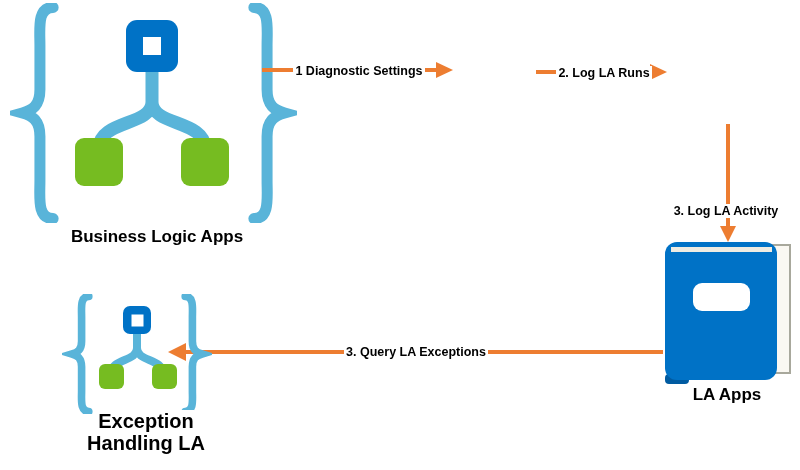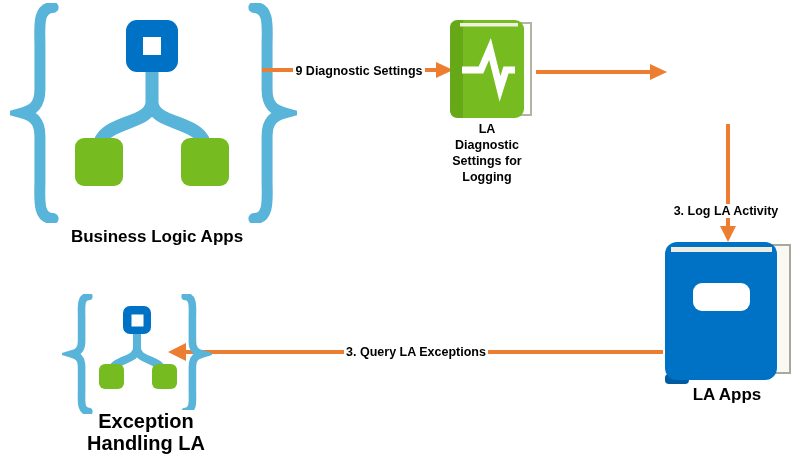--- a/index.html
+++ b/index.html
@@ -44,41 +44,29 @@
       <rect x="114" y="126" width="48" height="48" rx="9" fill="#76BC21"></rect>
     </svg>
     <div class="nlabel lbl-17" style="left:30px;top:226px;width:230px;">
       <span>Business Logic Apps</span>
     </div>
   </div>
 
   <div class="h-line" style="left:262px;top:68px;width:178px;"></div>
   <div class="head-right" style="left:436px;top:62px;"></div>
   <div class="alabel" style="left:276px;top:64px;width:166px;">
-    <span>9 Diagnostic Settings</span>
+    <span>1 Diagnostic Settings</span>
   </div>
 
-  <div class="abs" style="left:435px;top:15px;width:110px;height:175px;">
-    <svg class="abs" style="left:13px;top:3px;" width="88" height="104" viewBox="0 0 88 104">
-      <rect x="64" y="5" width="19" height="92" fill="#fdfdfa" stroke="#b3b3a6" stroke-width="2"></rect>
-      <rect x="2" y="2" width="74" height="98" rx="9" fill="#76BC21"></rect>
-      <path d="M15,2 H10 C5,2 2,5 2,10 V92 C2,97 5,100 10,100 H15 Z" fill="#66A818"></path>
-      <rect x="12" y="5" width="58" height="3.5" fill="#eef0e2"></rect>
-      <polyline points="14,52 33,52 42,31 52,71 58,52 67,52" fill="none" stroke="#ffffff" stroke-width="7"></polyline>
-    </svg>
-    <div class="nlabel lbl-12" style="left:2px;top:106px;width:100px;">
-      <span>LA
-Diagnostic
-Settings for
-Logging</span>
-    </div>
-  </div>
 
   <div class="h-line" style="left:536px;top:70px;width:116px;"></div>
   <div class="head-right" style="left:650px;top:64px;"></div>
+  <div class="alabel" style="left:521px;top:66px;width:166px;">
+    <span>2. Log LA Runs</span>
+  </div>
 
   <div class="v-line" style="left:726px;top:124px;height:104px;"></div>
   <div class="head-down" style="left:720px;top:226px;"></div>
 
 
   <div class="alabel" style="left:646px;top:204px;width:160px;">
     <span>3. Log LA Activity</span>
   </div>
 
   <div class="abs" style="left:645px;top:238px;width:155px;height:172px;">

